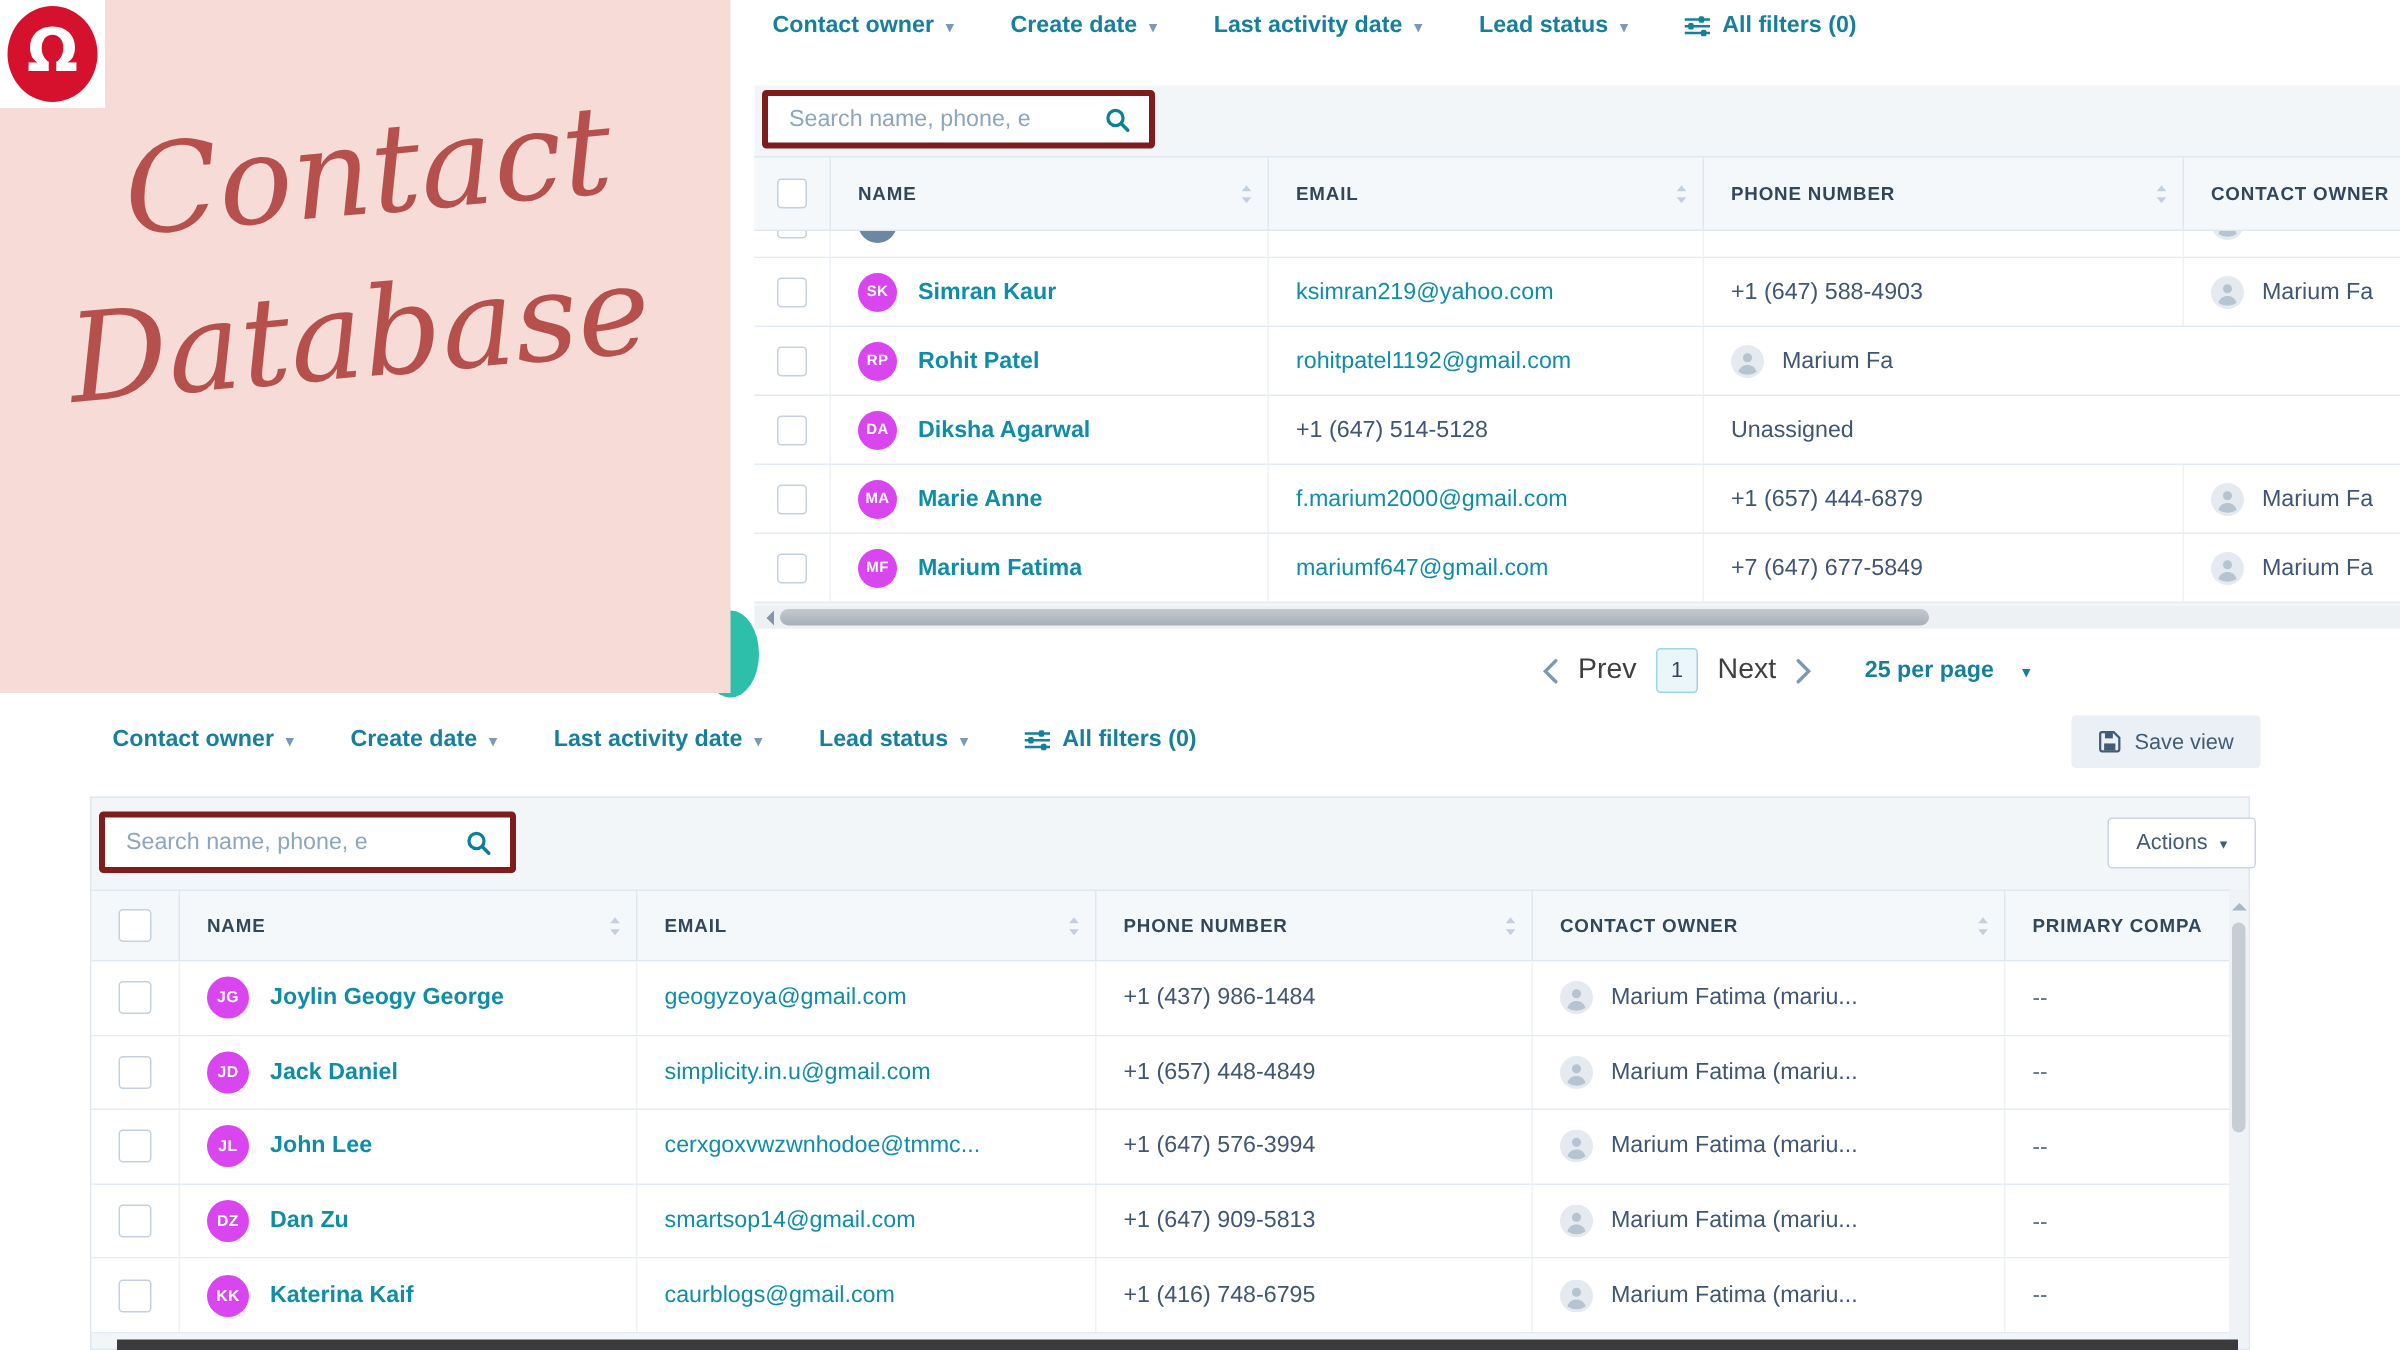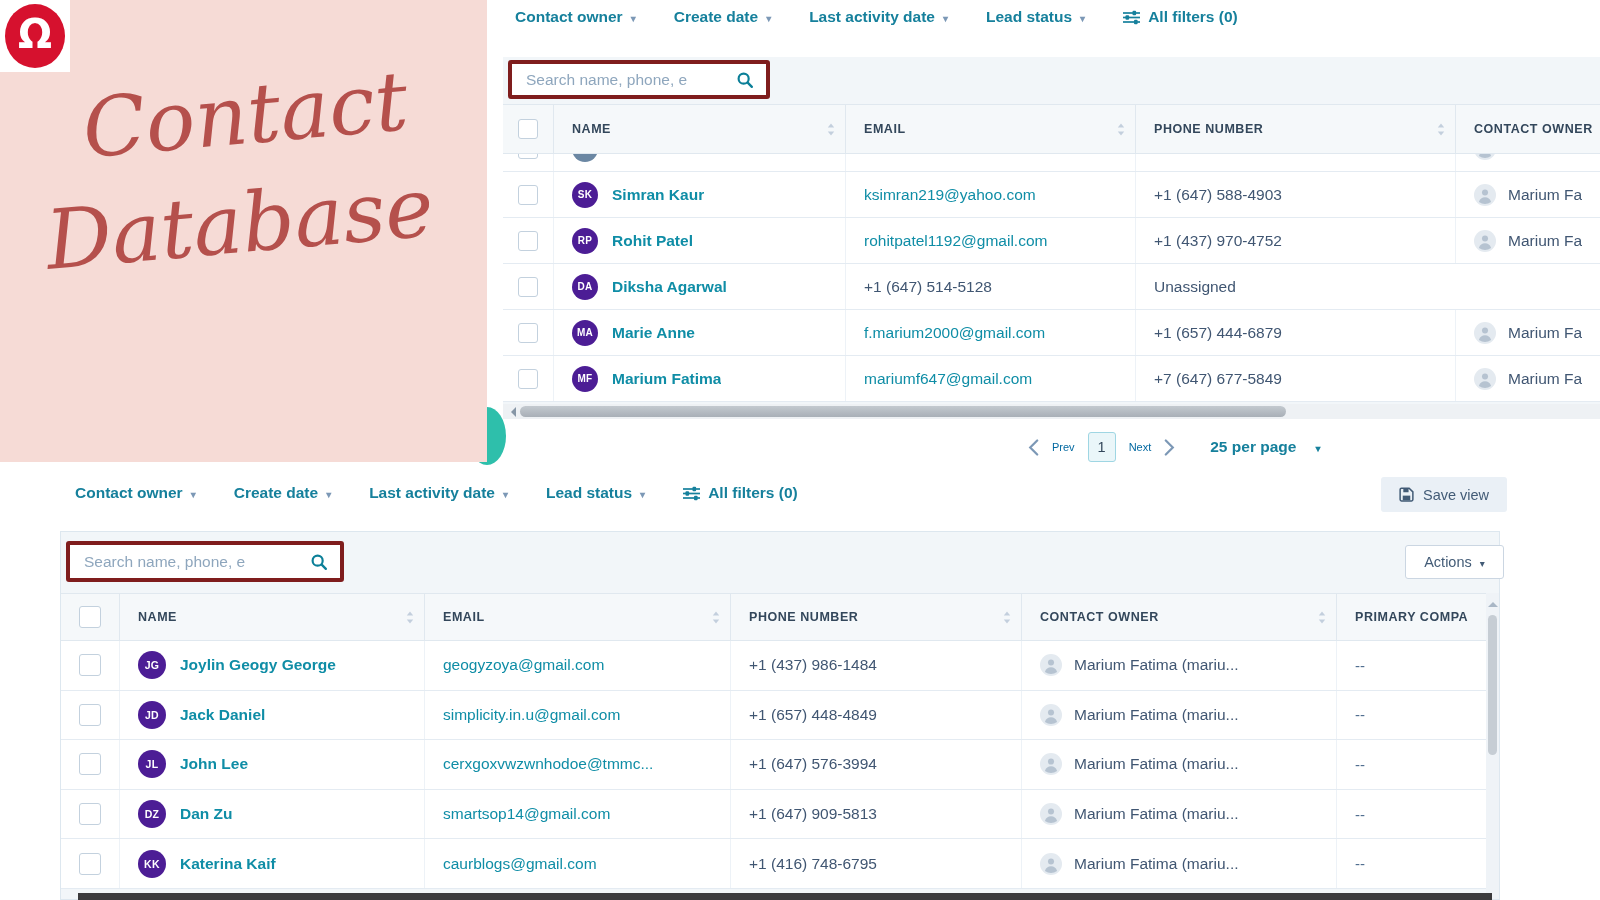--- a/index.html
+++ b/index.html
@@ -53,21 +53,21 @@
   .hc:first-child{border-left:none;justify-content:center;padding:0}
   .sort{display:flex;flex-direction:column;align-items:center;flex:0 0 auto;margin-left:6px}
 
   .tbody{position:absolute;left:0}
   .trow{background:#fff;border-bottom:1px solid #e4ebf2;box-sizing:border-box}
   .c{display:flex;align-items:center;padding-left:18px;border-left:1px solid #edf2f7;
      overflow:hidden;white-space:nowrap}
   .c.c-check{border-left:none;justify-content:center;padding:0}
   .checkbox{width:18px;height:18px;background:#fff;border:1px solid #c3d1de;border-radius:3px;cursor:pointer}
   .t-bot .checkbox{width:20px;height:20px}
-  .avatar{border-radius:50%;background:#4c1d95;color:#fff;font-weight:700;letter-spacing:.3px;
+  .avatar{border-radius:50%;background:#d946ef;color:#fff;font-weight:700;letter-spacing:.3px;
           display:flex;align-items:center;justify-content:center;flex:0 0 auto;margin-right:14px}
   .t-top .avatar{width:26px;height:26px;font-size:10px}
   .t-bot .avatar{width:28px;height:28px;font-size:10.5px}
   .link{color:#0f8da6;font-size:15.5px;text-decoration:none;cursor:pointer;overflow:hidden;text-overflow:ellipsis}
   .nm{font-weight:700}
   .phone{color:#405672;font-size:15.5px}
   .owner-wrap{display:flex;align-items:center;gap:12px;color:#405672;font-size:15.5px;overflow:hidden}
   .owner-ava{flex:0 0 auto;display:flex}
   .dash{color:#516f90;font-size:15px}
 
@@ -82,21 +82,21 @@
              background:linear-gradient(to bottom,#c3c9cf,#a8afb7)}
 
   
   .vsb{position:absolute;right:0;top:61px;bottom:0;width:13px;background:#eff3f7}
   .vsb-arrow{width:0;height:0;border:5px solid transparent;border-bottom-color:#a9b7c6;margin:4px auto 0}
   .vsb-thumb{position:absolute;left:2px;top:22px;width:9px;height:140px;border-radius:5px;background:#c6cdd4}
 
   
   .pagination{left:1028px;top:430px;height:34px;display:flex;align-items:center;gap:13px;z-index:2}
   .pg-chevron{display:flex;align-items:center;cursor:pointer}
-  .pg-label{font-size:11px;color:#0369a1;cursor:pointer}
+  .pg-label{font-size:19px;color:#404040;cursor:pointer}
   .pg-box{width:26px;height:28px;border:1px solid #9fd6e3;background:#eaf6f9;border-radius:3px;
           display:flex;align-items:center;justify-content:center;font-size:14.5px;color:#33475b;cursor:pointer}
   .per-page{display:flex;align-items:center;gap:19px;margin-left:22px;color:#16809c;font-weight:700;
             font-size:15.5px;cursor:pointer}
 
   
   .save-view{left:1381px;top:477px;height:35px;background:#eaf0f6;border-radius:3px;color:#425b76;
              font-size:14.5px;display:flex;align-items:center;gap:9px;padding:0 18px;cursor:pointer;z-index:3}
   .actions-btn{position:absolute;left:1344px;top:13px;width:99px;height:34px;background:#fff;
                border:1px solid #cbd6e2;border-radius:3px;color:#425b76;font-size:14.5px;
@@ -253,23 +253,20 @@
       <div class="trow" style="height: 46px;">
         <div class="c c-check">
           <span class="checkbox"></span>
         </div>
         <div class="c">
           <span class="avatar">RP</span>
           <a class="link nm">Rohit Patel</a>
         </div>
         <div class="c">
           <a class="link">rohitpatel1192@gmail.com</a>
-        </div>
-        <div class="c">
-          <span class="phone">+1 (437) 970-4752</span>
         </div>
         <div class="c">
           <span class="owner-wrap">
             <span class="owner-ava">
               <svg width="22" height="22" viewBox="0 0 24 24">
                 <circle cx="12" cy="12" r="12" fill="#e4eaf0"></circle>
                 <circle cx="12" cy="9.3" r="3.3" fill="#b6c3d1"></circle>
                 <path d="M5.4 19.6c.9-3.5 3.5-5.1 6.6-5.1s5.7 1.6 6.6 5.1a12 12 0 0 1-13.2 0z" fill="#b6c3d1"></path>
               </svg>
             </span>

